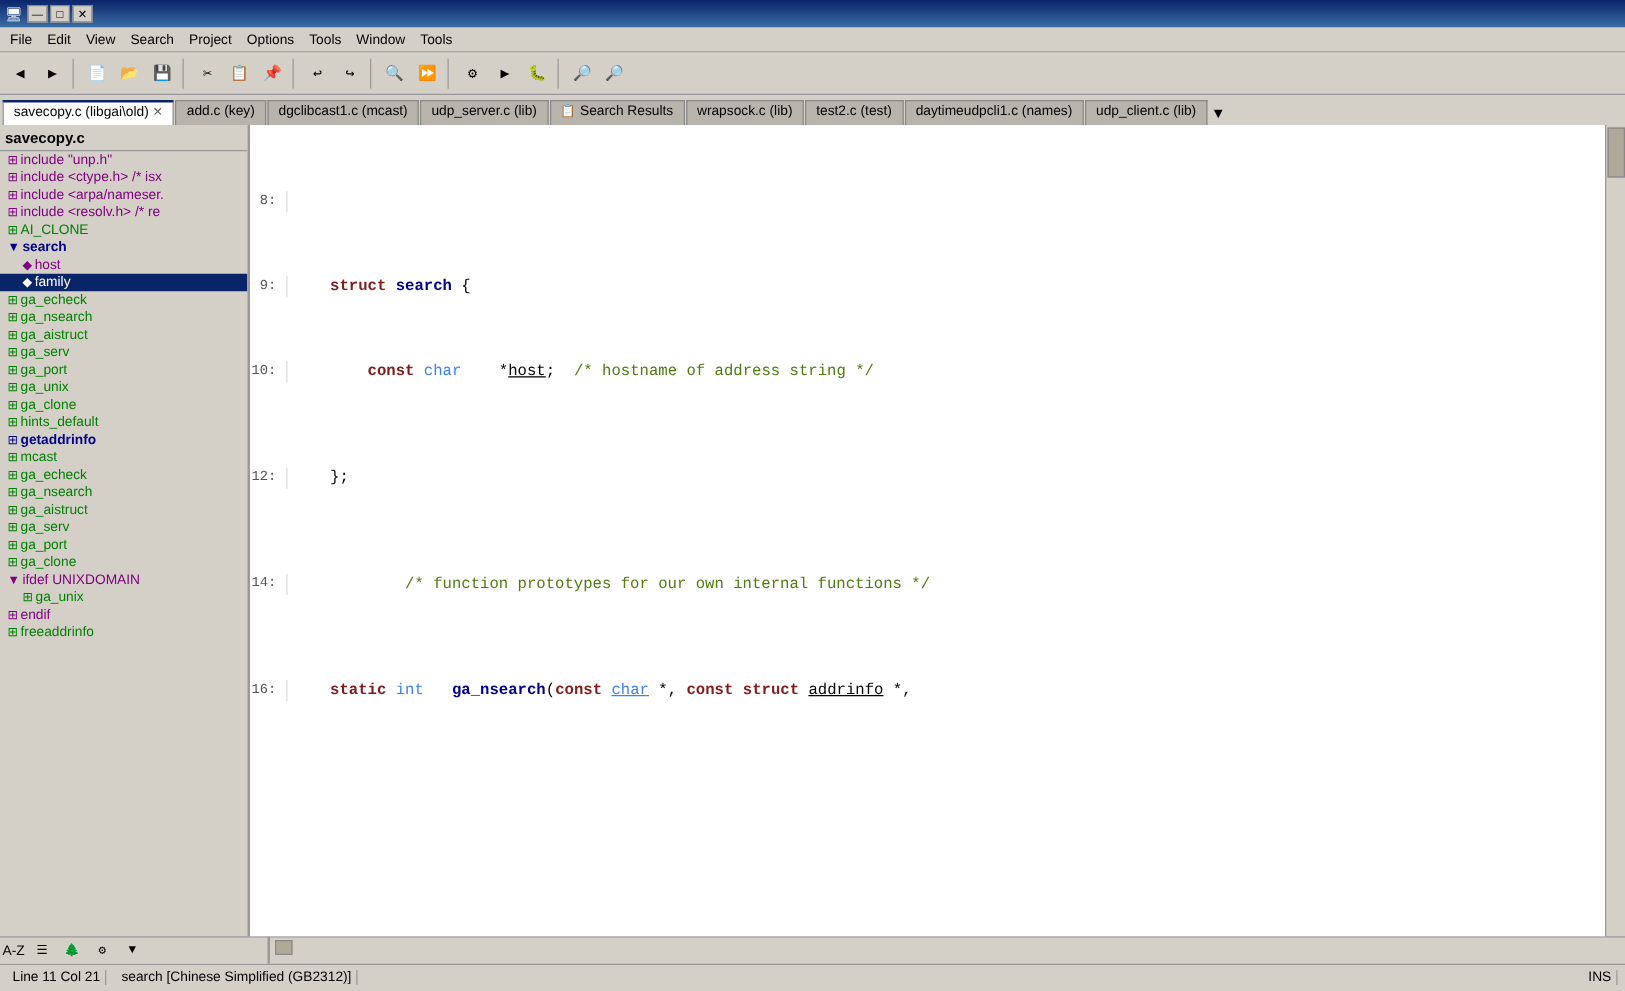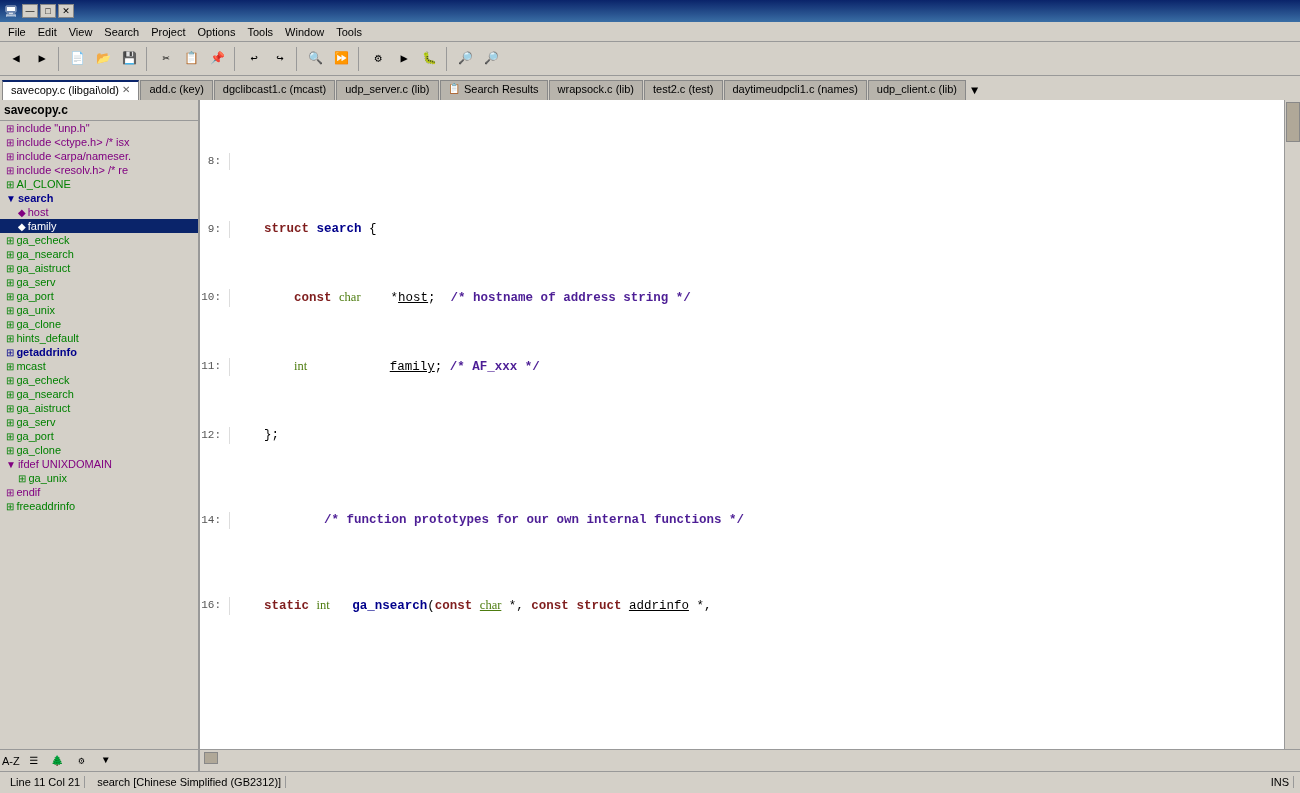--- a/index.html
+++ b/index.html
@@ -181,23 +181,23 @@
       padding-right: 8px;
       user-select: none;
       font-size: 11px;
       border-right: 1px solid #ddd;
       margin-right: 4px;
     }
     .line-code { flex: 1; }
 
     
     .kw { color: #7f1d1d; font-weight: bold; }       
-    .type { color: #4d7c0f; font-family: Liberation Serif, serif; }                         
+    .type { color: #3b82f6; }                         
     .fn { color: #00008b; font-weight: bold; }
-    .cm { color: #4c1d95; font-weight: bold; }                      
+    .cm { color: #4d7c0f; }                      
     .underline { text-decoration: underline; }
 
     
     .v-scrollbar {
       width: 16px;
       background: #d4d0c8;
       border-left: 1px solid #999;
     }
 
     
@@ -215,21 +215,21 @@
     .status-item { padding: 0 4px; border-right: 1px solid #999; }
     .sidebar-bottom {
       height: 22px;
       background: #d4d0c8;
       border-right: 2px solid #999;
       border-top: 1px solid #999;
       display: flex;
       align-items: center;
       padding: 0 2px;
       gap: 4px;
-      width: 200px;
+      width: 216px;
     }
 
     .h-scrollbar {
       flex: 1;
       height: 16px;
       background: #d4d0c8;
       border-top: 1px solid #999;
       display: flex; align-items: center;
     }
 
@@ -482,24 +482,20 @@
         <div class="line">
           <span class="line-num">9:</span>
           <span class="line-code">    <span class="kw">struct</span> <span class="fn">search</span> {</span>
         </div>
 
         <div class="line">
           <span class="line-num">10:</span>
           <span class="line-code">        <span class="kw">const</span> <span class="type">char</span>    *<span class="underline">host</span>;  <span class="cm">/* hostname of address string */</span></span>
         </div>
 
-        <div class="line">
-          <span class="line-num">11:</span>
-          <span class="line-code">        <span class="type">int</span>           <span class="underline">family</span>; <span class="cm">/* AF_xxx */</span></span>
-        </div>
 
         <div class="line">
           <span class="line-num">12:</span>
           <span class="line-code">    };</span>
         </div>
 
 
         <div class="line">
           <span class="line-num">14:</span>
           <span class="line-code">            <span class="cm">/* function prototypes for our own internal functions */</span></span>

